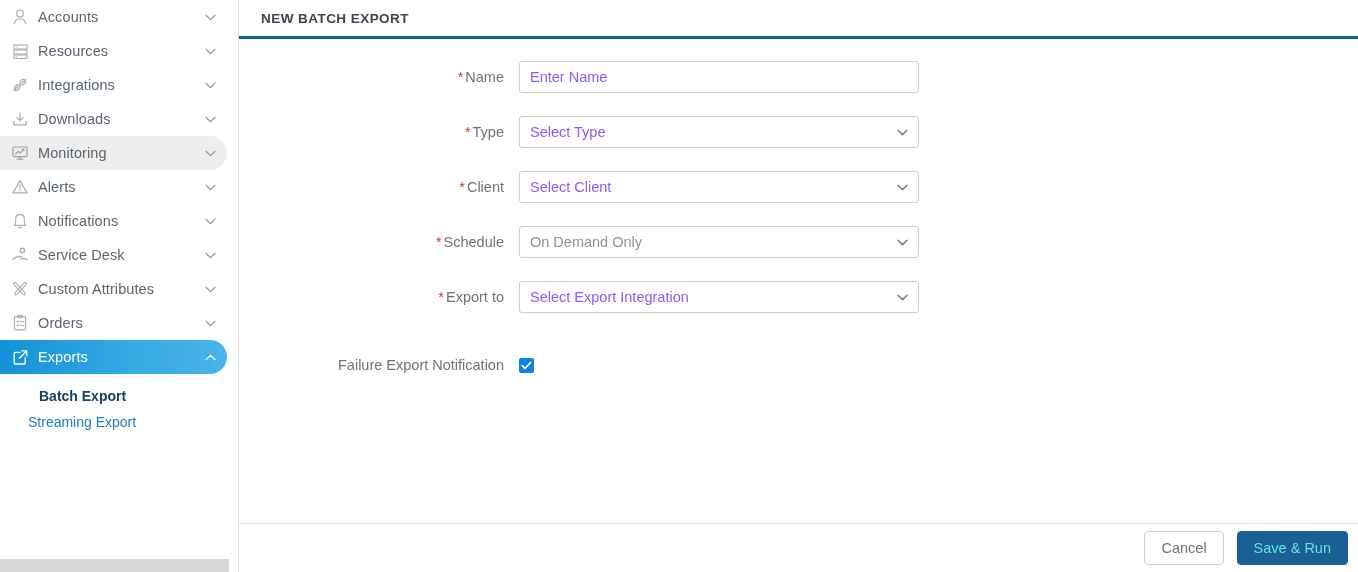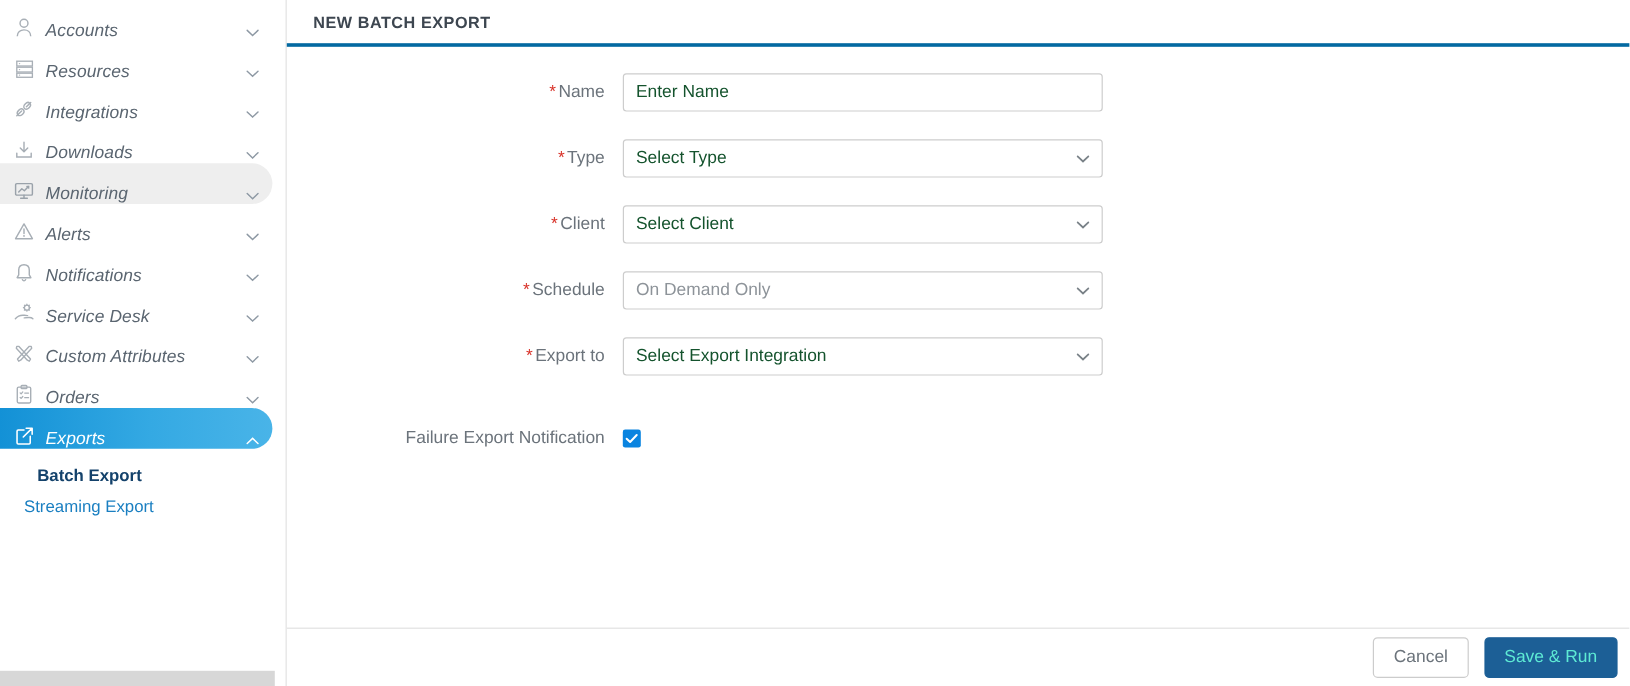--- a/index.html
+++ b/index.html
@@ -28,30 +28,29 @@
     overflow: hidden;
   }
   .nav-list {
     list-style: none;
     margin: 0;
     padding: 0;
   }
   .nav-item {
     position: relative;
     display: flex;
-    align-items: flex-end;
+    align-items: center;
     height: 34px;
     padding-left: 8px;
     padding-right: 10px;
     width: 227px;
     border-top-right-radius: 17px;
     border-bottom-right-radius: 17px;
     cursor: pointer;
     user-select: none;
-    font-style: italic;
   }
   .nav-item .nav-icon {
     width: 24px;
     height: 22px;
     flex: 0 0 24px;
     display: flex;
     align-items: center;
     justify-content: center;
     margin-right: 6px;
   }
@@ -77,21 +76,21 @@
   .nav-item.active {
     background: linear-gradient(90deg, #1391d6 0%, #34a9e3 55%, #49b4e8 100%);
   }
   .nav-item.active .nav-label {
     color: #ffffff;
     font-weight: 400;
   }
 
   .sub-list {
     list-style: none;
-    margin: 0;
+    margin: 8px;
     padding: 0;
   }
   .sub-item {
     height: 26px;
     display: flex;
     align-items: center;
     padding-left: 31px;
     font-size: 14px;
     cursor: pointer;
     white-space: nowrap;
@@ -175,21 +174,21 @@
     border: 1px solid #cdcdcd;
     border-radius: 3px;
     background: #ffffff;
     display: flex;
     align-items: center;
     padding: 0 10px;
     font-size: 14.5px;
     cursor: text;
   }
   .field.select { cursor: pointer; padding-right: 28px; }
-  .field-text { color: #14532d; white-space: nowrap; }
+  .field-text { color: #8b5cf6; white-space: nowrap; }
   .field-text.filled { color: #8d9399; }
   .sel-chevron {
     position: absolute;
     right: 10px;
     top: 50%;
     transform: translateY(-50%);
     width: 12px;
     height: 12px;
     display: flex;
     align-items: center;

